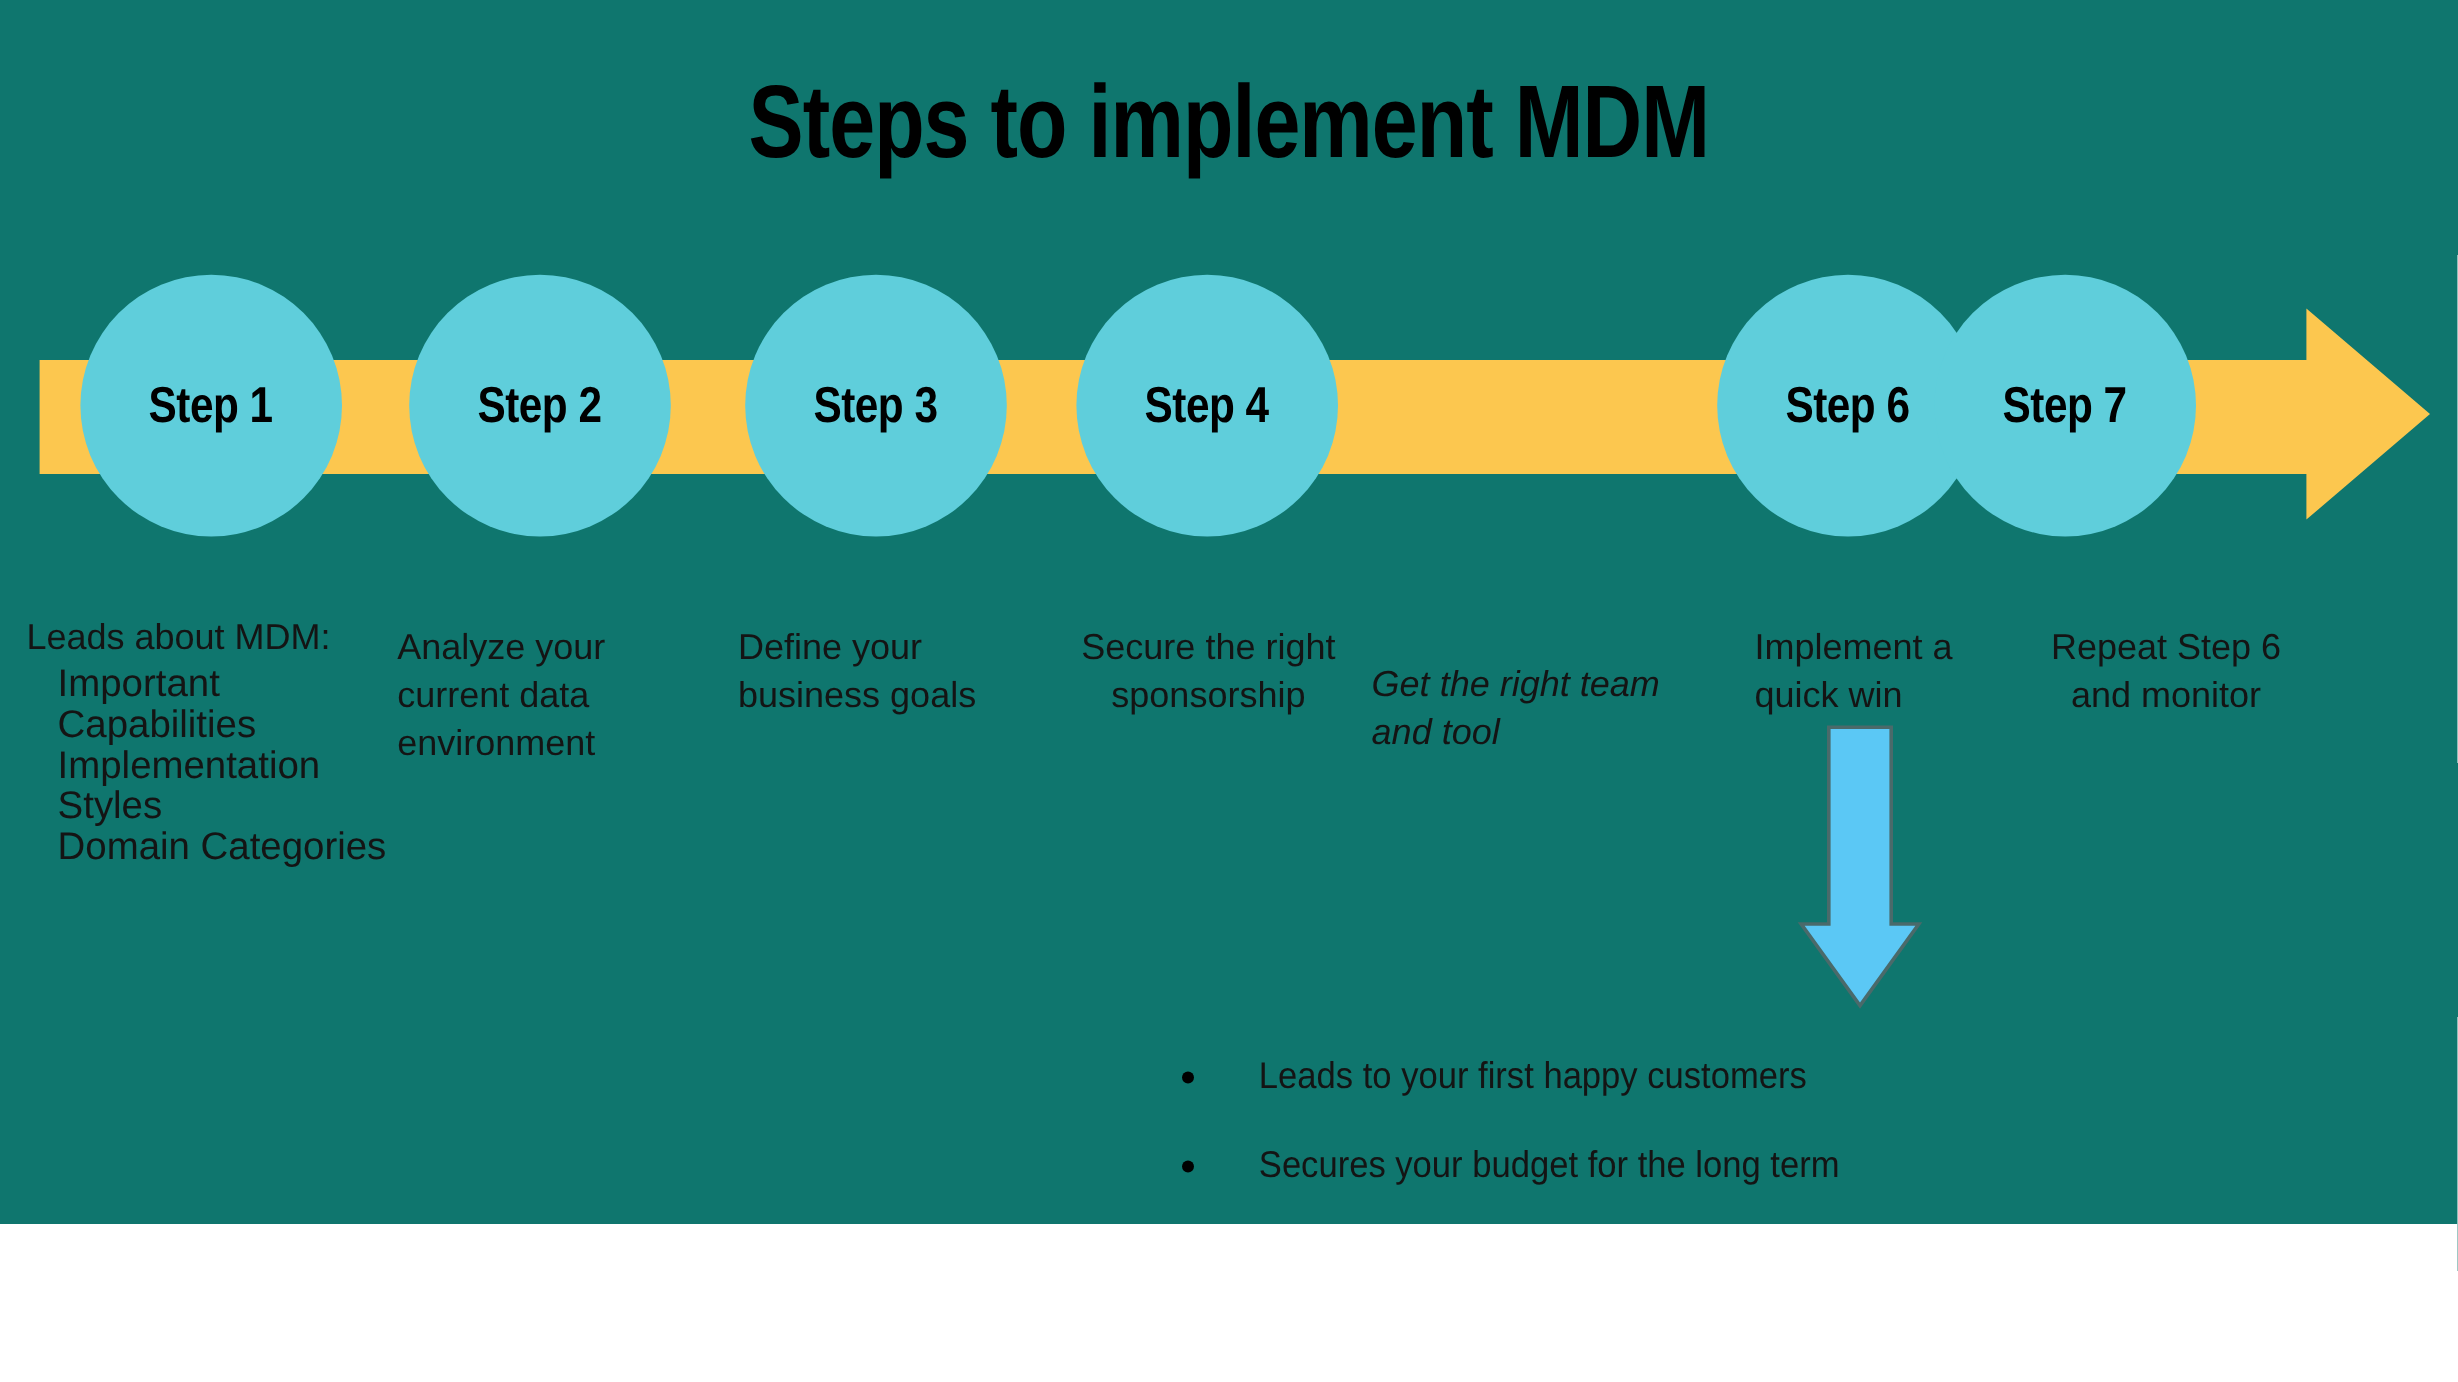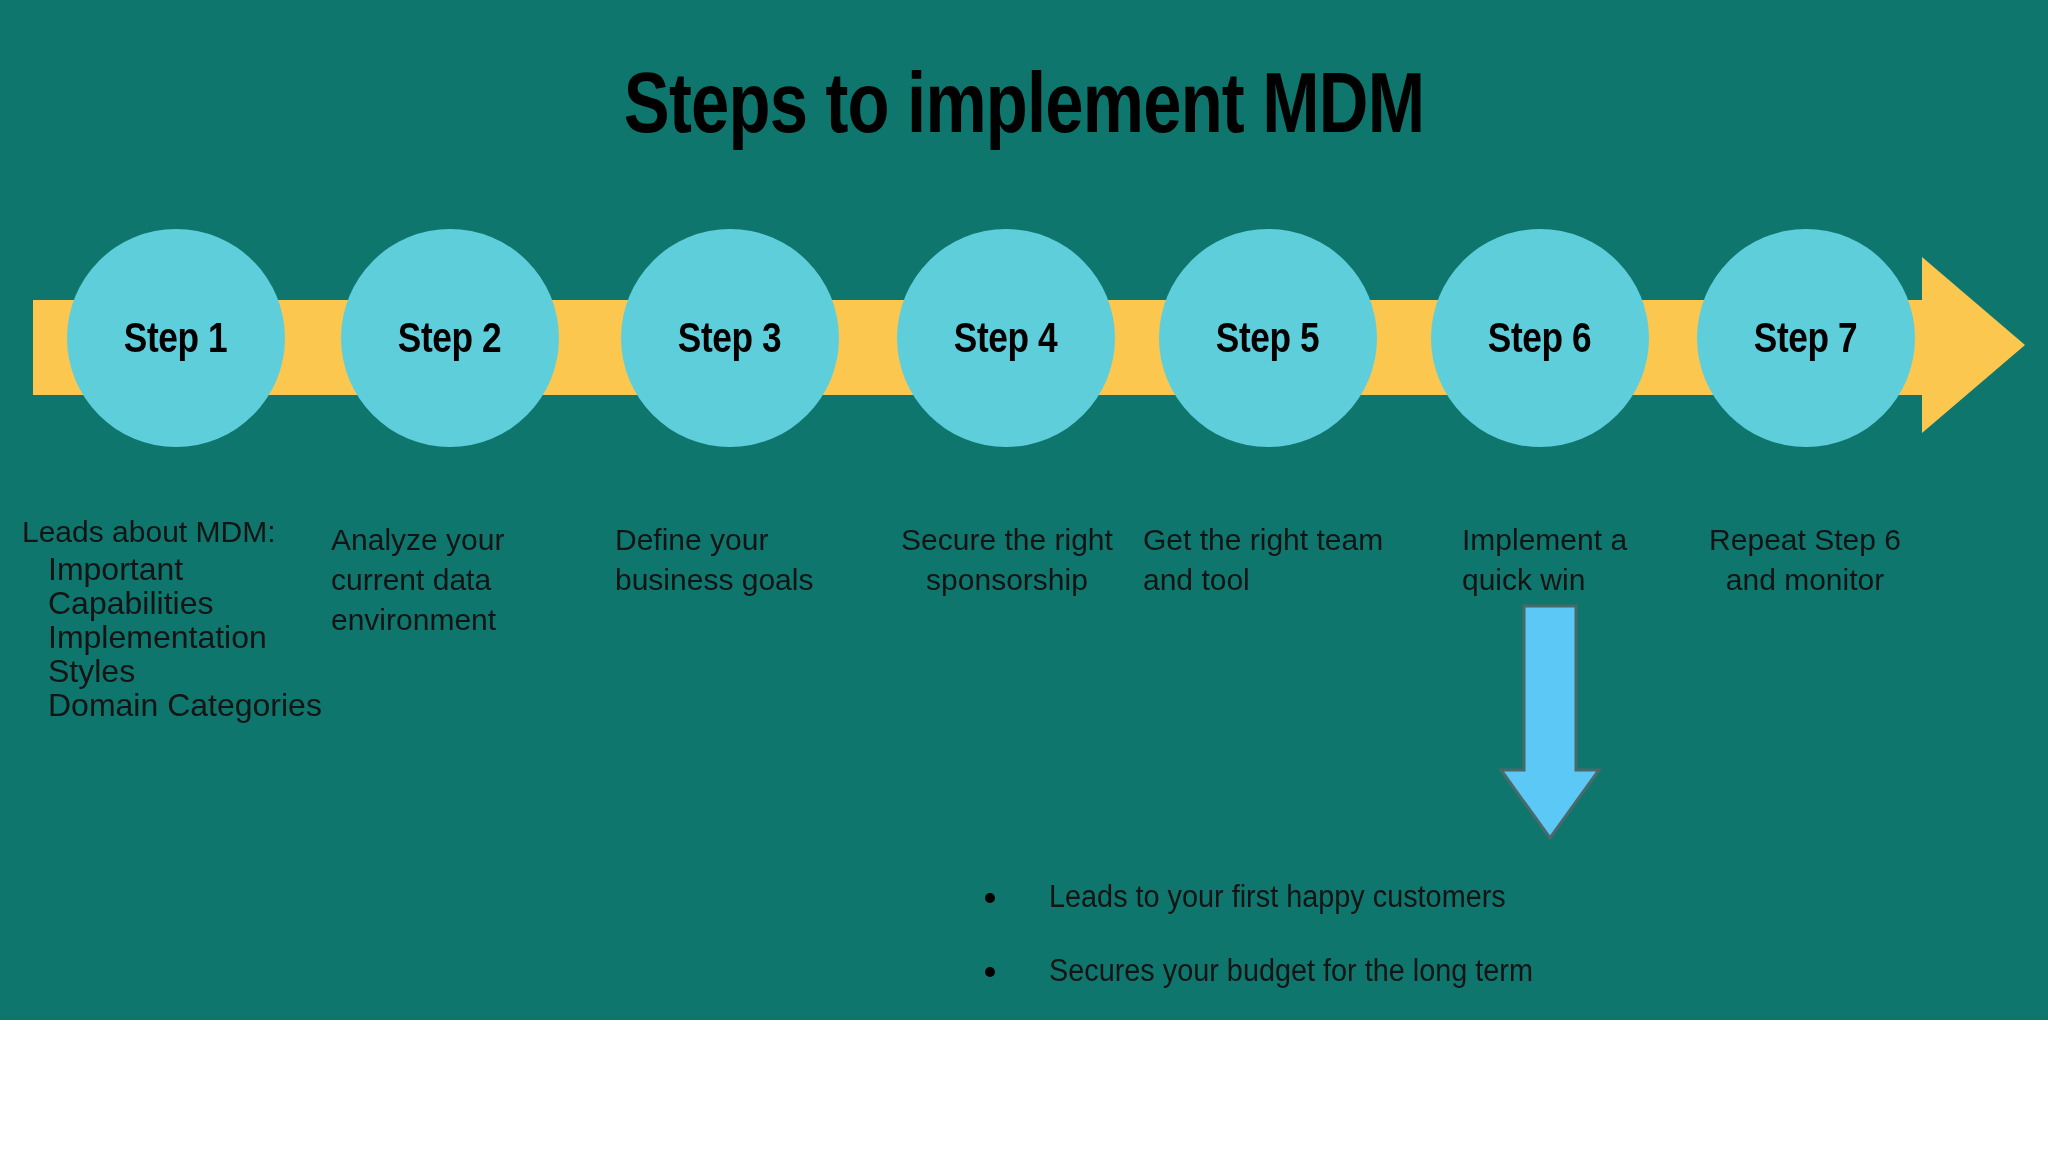--- a/index.html
+++ b/index.html
@@ -150,27 +150,24 @@
   </div>
   <div class="step-circle" style="left:341px; top:229px;">
     <span class="step-label">Step 2</span>
   </div>
   <div class="step-circle" style="left:621px; top:229px;">
     <span class="step-label">Step 3</span>
   </div>
   <div class="step-circle" style="left:897px; top:229px;">
     <span class="step-label">Step 4</span>
   </div>
-  <div class="step-circle" style="left:1159px; top:229px;">
-    <span class="step-label">Step 5</span>
-  </div>
   <div class="step-circle" style="left:1431px; top:229px;">
     <span class="step-label">Step 6</span>
   </div>
-  <div class="step-circle" style="left:1697px; top:229px;">
+  <div class="step-circle" style="left:1612px; top:229px;">
     <span class="step-label">Step 7</span>
   </div>
 
   <div class="caption left" style="left:22px; top:512px; width:300px;">
     <span>Leads about MDM:</span>
     <span class="sub">Important Capabilities</span>
     <span class="sub">Implementation Styles</span>
     <span class="sub">Domain Categories</span>
   </div>
 
@@ -179,21 +176,21 @@
   </div>
 
   <div class="caption left" style="left:615px; top:520px; width:270px;">
     <span>Define your business goals</span>
   </div>
 
   <div class="caption center" style="left:896px; top:520px; width:222px;">
     <span>Secure the right sponsorship</span>
   </div>
 
-  <div class="caption left" style="left:1143px; top:520px; width:290px;">
+  <div class="caption left" style="left:1143px; top:551px; width:290px;font-style:italic;">
     <span>Get the right team and tool</span>
   </div>
 
   <div class="caption left" style="left:1462px; top:520px; width:180px;">
     <span>Implement a quick win</span>
   </div>
 
   <div class="caption center" style="left:1680px; top:520px; width:250px;">
     <span>Repeat Step 6 and monitor</span>
   </div>

